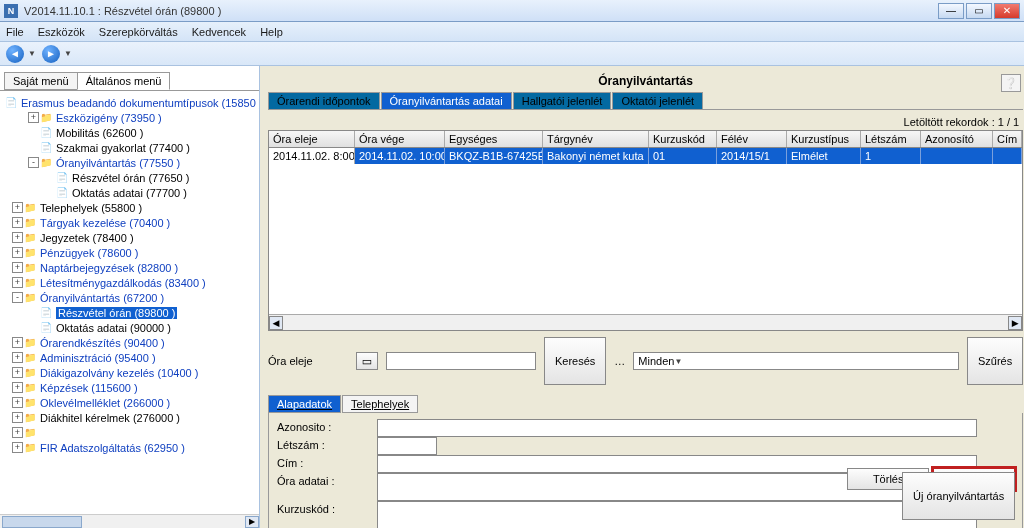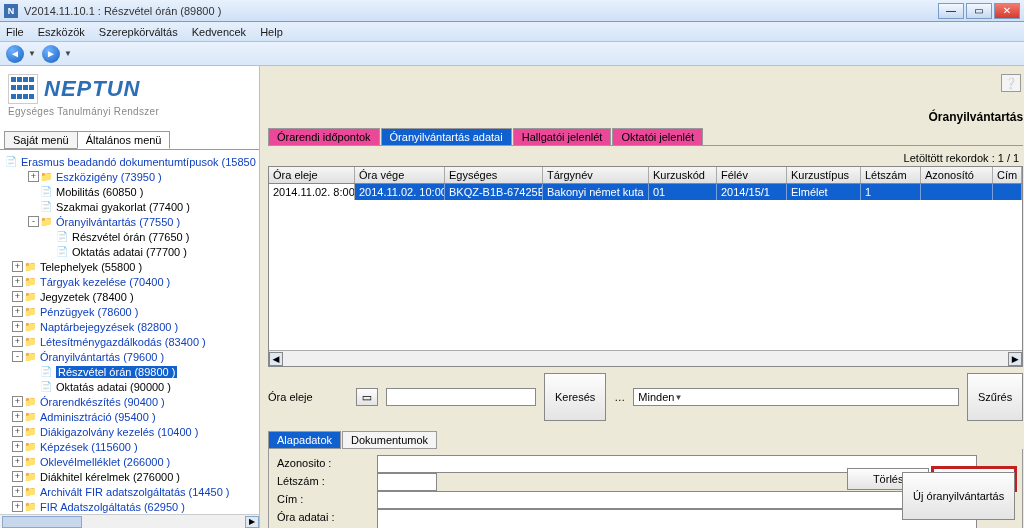--- a/index.html
+++ b/index.html
@@ -32,44 +32,44 @@
 .tree-toggle { width:11px;height:11px;border:1px solid #888;display:inline-flex;align-items:center;justify-content:center;font-size:9px;line-height:1;color:#444;margin-right:2px;background:#fff; }
 .tree-toggle.empty { border:none; }
 .tree-icon { width:12px;height:12px;margin-right:3px;display:inline-flex;align-items:center;justify-content:center;font-size:10px; }
 .tree-label { cursor:default; }
 .tree-label.link { color:#1040c0; }
 .tree-label.sel { background:#1060d0; color:#fff; padding:0 2px; }
 .tree-scroll { height:14px; background:#f0f0f0; display:flex;align-items:center;border-top:1px solid #ccc; }
 .tree-scroll .thumb { width:80px;height:12px;background:#c8d8ec;border:1px solid #8aa8cc;margin-left:2px; }
 .tree-scroll .arrow { width:14px;height:12px;background:#e0e8f4;border:1px solid #8aa8cc;display:flex;align-items:center;justify-content:center;font-size:8px;margin-left:auto; }
 .rightpane { flex:1; background:#ece9d8; padding:8px 10px 8px 8px; display:flex;flex-direction:column;position:relative; }
-.content-title { text-align:right; font-weight:bold; font-size:12px; margin-bottom:4px;margin-top:36px; }
+.content-title { text-align:center; font-weight:bold; font-size:12px; margin-bottom:4px; }
 .help-btn { position:absolute; top:8px; right:12px; width:20px;height:18px;border:1px solid #999;background:#f4f4f4;display:flex;align-items:center;justify-content:center; }
 .tabs { display:flex; border-bottom:1px solid #999; }
-.tab { border:1px solid #999; border-bottom:none; padding:2px 8px; background:#ec4899; margin-right:1px; font-size:11px; }
+.tab { border:1px solid #999; border-bottom:none; padding:2px 8px; background:#0369a1; margin-right:1px; font-size:11px; }
 .tab.active { background:#1060d0; color:#fff; }
 .records-info { text-align:right; font-size:11px; margin:6px 4px 2px 0; }
 .grid { border:1px solid #888; background:#fff; }
 .grid-header { display:flex; background:linear-gradient(#f6f6f6,#e0e0e0); border-bottom:1px solid #888; }
 .grid-header div { border-right:1px solid #aaa; padding:2px 4px; font-size:11px; overflow:hidden; }
 .grid-row { display:flex; background:#1060d0; color:#fff; }
 .grid-row div { border-right:1px solid #7aa0dc; padding:2px 4px; font-size:11px; overflow:hidden;white-space:nowrap; }
 .grid-row .first { background:#fff;color:#000;border-right:1px solid #aaa; }
 .grid-body { height:150px; background:#fff; }
 .grid-hscroll { height:16px;background:#f0f0f0;display:flex;align-items:center;border-top:1px solid #aaa; }
 .grid-hscroll .arrow { width:14px;height:14px;background:#e0e8f4;border:1px solid #888;display:flex;align-items:center;justify-content:center;font-size:9px; }
 .grid-hscroll .track { flex:1; }
 .search-row { display:flex; align-items:center; gap:8px; margin:6px 0; }
 .search-row label { width:80px; }
 .btn { border:1px solid #888; background:linear-gradient(#fdfdfd,#e4e4e4); padding:17px 10px; font-size:11px; }
 .btn-square { width:22px;height:18px;padding:0;display:inline-flex;align-items:center;justify-content:center; }
 .search-input { border:1px solid #888; height:18px; width:150px; background:#fff; }
 .combo { border:1px solid #888; height:18px; background:#fff; padding:0 4px; flex:1;display:flex;align-items:center;}
 .combo .arrow { font-size:8px;color:#444; }
-.subtabs { display:flex; margin-top:4px; }
+.subtabs { display:flex; margin-top:4px;text-decoration:underline; }
 .subtab { border:1px solid #999; padding:2px 8px; background:#f4f4f4; margin-right:1px; font-size:11px; }
 .subtab.active { background:#1060d0; color:#fff; }
 .form-area { border:1px solid #999; border-top:none; background:#ece9d8; padding:6px 8px; flex:1; }
 .form-row { display:flex; align-items:flex-start; }
 .form-row label { width:100px; padding-top:2px; }
 .form-input { border:1px solid #888; background:#fff; height:18px; flex:1; max-width:600px; }
 .form-input.small { width:60px; flex:none; }
 .form-text { border:1px solid #888; background:#fff; height:28px; flex:1; max-width:600px; }
 .action-col { position:absolute; right:18px; bottom:38px; display:flex;flex-direction:row;gap:4px; }
 .action-btn { border:1px solid #888; background:linear-gradient(#fdfdfd,#e4e4e4); width:82px; height:22px; font-size:11px; }
@@ -100,40 +100,20 @@
 
 <div class="toolbar">
   <span class="nav-btn">◄</span>
     <span class="tool-drop">▼</span>
   <span class="nav-btn">►</span>
     <span class="tool-drop">▼</span>
 </div>
 
 <div class="main">
   <div class="leftpane">
-    <div class="logo-area">
-      <div class="logo">
-        <div class="logo-sq">
-            <i></i>
-            <i></i>
-            <i></i>
-            <i></i>
-            <i></i>
-            <i></i>
-            <i></i>
-            <i></i>
-            <i></i>
-            <i></i>
-            <i></i>
-            <i></i>
-          </div>
-        <span class="logo-text">NEPTUN</span>
-      </div>
-      <div class="logo-sub">Egységes Tanulmányi Rendszer</div>
-    </div>
     <div class="menu-tabs">
       <div class="menu-tab">Saját menü</div>
       <div class="menu-tab active">Általános menü</div>
     </div>
     <div class="tree" id="tree">
         <div class="tree-item">
           <span class="tree-indent" style="width: 24px;"></span>
           <span class="tree-toggle empty"></span>
           <span class="tree-icon">📄</span>
           <span class="tree-label link">Erasmus beadandó dokumentumtípusok (15850  )</span>
@@ -141,21 +121,21 @@
         <div class="tree-item">
           <span class="tree-indent" style="width: 24px;"></span>
           <span class="tree-toggle">+</span>
           <span class="tree-icon">📁</span>
           <span class="tree-label link">Eszközigény (73950  )</span>
         </div>
         <div class="tree-item">
           <span class="tree-indent" style="width: 24px;"></span>
           <span class="tree-toggle empty"></span>
           <span class="tree-icon">📄</span>
-          <span class="tree-label">Mobilitás (60850  )</span>
+          <span class="tree-label">Mobilitás (62600  )</span>
         </div>
         <div class="tree-item">
           <span class="tree-indent" style="width: 24px;"></span>
           <span class="tree-toggle empty"></span>
           <span class="tree-icon">📄</span>
           <span class="tree-label">Szakmai gyakorlat (77400  )</span>
         </div>
         <div class="tree-item">
           <span class="tree-indent" style="width: 24px;"></span>
           <span class="tree-toggle">-</span>
@@ -207,21 +187,21 @@
         <div class="tree-item">
           <span class="tree-indent" style="width: 8px;"></span>
           <span class="tree-toggle">+</span>
           <span class="tree-icon">📁</span>
           <span class="tree-label link">Létesítménygazdálkodás (83400  )</span>
         </div>
         <div class="tree-item">
           <span class="tree-indent" style="width: 8px;"></span>
           <span class="tree-toggle">-</span>
           <span class="tree-icon">📁</span>
-          <span class="tree-label link">Óranyilvántartás (79600  )</span>
+          <span class="tree-label link">Óranyilvántartás (67200  )</span>
         </div>
         <div class="tree-item">
           <span class="tree-indent" style="width: 24px;"></span>
           <span class="tree-toggle empty"></span>
           <span class="tree-icon">📄</span>
           <span class="tree-label sel">Részvétel órán (89800  )</span>
         </div>
         <div class="tree-item">
           <span class="tree-indent" style="width: 24px;"></span>
           <span class="tree-toggle empty"></span>
@@ -261,21 +241,20 @@
         <div class="tree-item">
           <span class="tree-indent" style="width: 8px;"></span>
           <span class="tree-toggle">+</span>
           <span class="tree-icon">📁</span>
           <span class="tree-label">Diákhitel kérelmek (276000  )</span>
         </div>
         <div class="tree-item">
           <span class="tree-indent" style="width: 8px;"></span>
           <span class="tree-toggle">+</span>
           <span class="tree-icon">📁</span>
-          <span class="tree-label link">Archivált FIR adatszolgáltatás (14450  )</span>
         </div>
         <div class="tree-item">
           <span class="tree-indent" style="width: 8px;"></span>
           <span class="tree-toggle">+</span>
           <span class="tree-icon">📁</span>
           <span class="tree-label link">FIR Adatszolgáltatás (62950  )</span>
         </div>
       </div>
     <div class="tree-scroll">
         <div class="thumb"></div>
@@ -335,21 +314,21 @@
       <span>…</span>
       <div class="combo">
           <span>Minden</span>
           <span class="arrow">▼</span>
         </div>
       <button class="btn">Szűrés</button>
     </div>
 
     <div class="subtabs">
       <div class="subtab active">Alapadatok</div>
-      <div class="subtab">Dokumentumok</div>
+      <div class="subtab">Telephelyek</div>
     </div>
     <div class="form-area">
       <div class="form-row">
           <label>Azonosito :</label>
           <div class="form-input"></div>
         </div>
       <div class="form-row">
           <label>Létszám :</label>
           <div class="form-input small"></div>
         </div>

